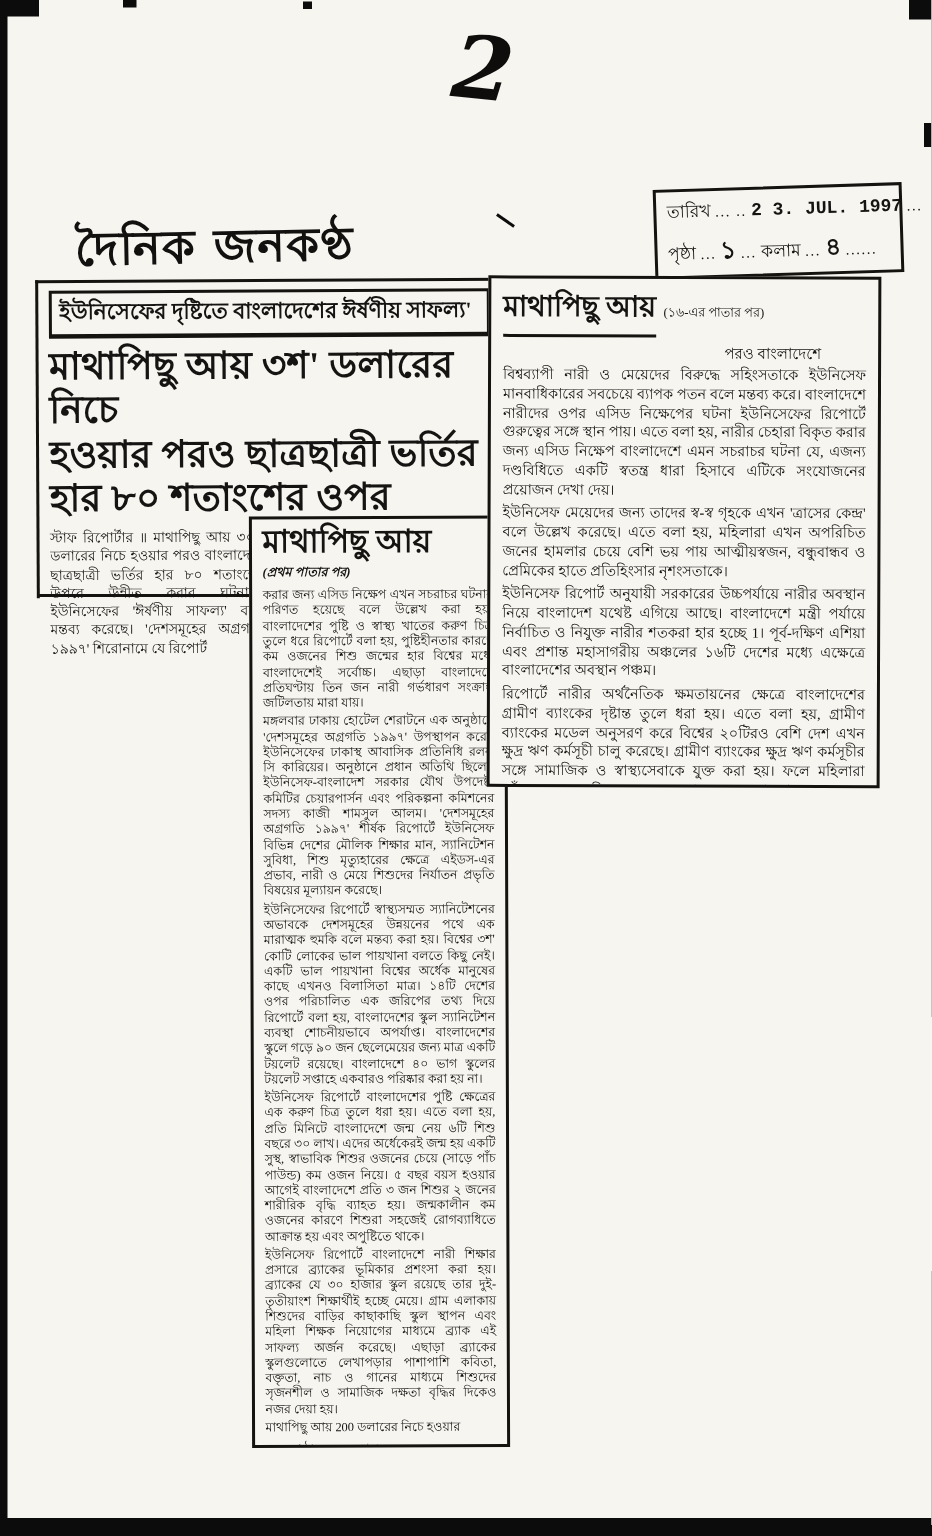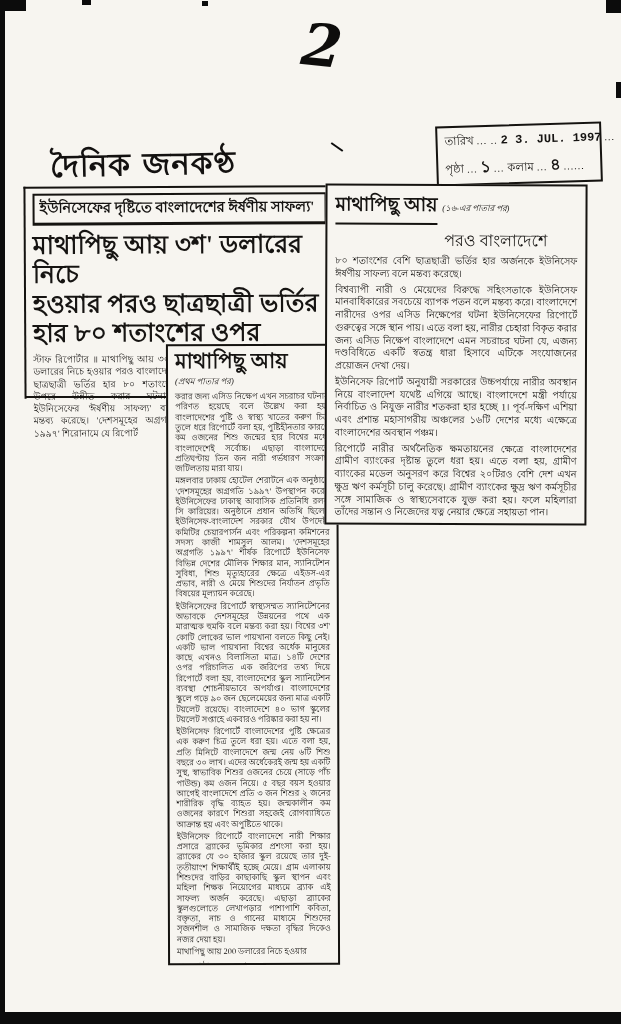--- a/index.html
+++ b/index.html
@@ -53,33 +53,33 @@
   .lead-cols > div { flex:1; }
   .body-text { font-size:9.3px; line-height:1.32; text-align:justify; }
   .jump { font-style:italic; font-size:8.8px; text-align:center; margin-top:1px; }
   
   .mid-box {
     position:absolute; left:167px; top:344px; width:172px; height:621px;
     border:2px solid #151310; transform:rotate(-0.2deg);
     padding:4px 7px; background:#f7f5f0; overflow:hidden;
   }
   .mid-title { font-weight:bold; font-size:21px; line-height:1.1; }
-  .cont-note { font-style:italic; font-size:8.5px; margin:2px 0 3px; }
+  .cont-note { font-style:italic; font-size:8.5px; margin:2px 0 3px;font-weight:bold; }
   .mid-box p { font-size:8.3px; line-height:1.24; text-align:justify; margin-bottom:2px; }
   .mid-box .jump { text-align:left; }
   
   .right-box {
     position:absolute; left:325px; top:184px; width:262px; height:341px;
     border:2px solid #151310; transform:rotate(0.2deg);
     padding:4px 8px; background:#f7f5f0; overflow:hidden;
   }
   .right-head { display:flex; align-items:baseline; gap:5px; margin-bottom:3px; }
   .right-title { font-weight:bold; font-size:19px; border-bottom:2px solid #151310; padding-bottom:1px; }
-  .cont-note-inline { font-style:italic; font-size:8.5px; }
-  .lead-in { font-size:16px; text-align:right; padding-right:30px; }
+  .cont-note-inline { font-size:8.5px; }
+  .lead-in { font-size:10px; text-align:right; padding-right:30px; }
   .right-box p { font-size:9.6px; line-height:1.33; text-align:justify; margin-bottom:3px; }
 </style>
 </head>
 <body>
 
 <div class="scan">
 
   <div class="edge-left"></div>
   <div class="edge-bottom"></div>
   <div class="mark" style="left:0;top:0;width:26px;height:11px;"></div>
@@ -146,19 +146,19 @@
     <p>মাথাপিছু আয় 200 ডলারের নিচে হওয়ার</p>
     <div class="jump">(১৫ পৃষ্ঠা ৫ কঃ দেখুন)</div>
   </div>
 
   <div class="right-box">
     <div class="right-head">
       <span class="right-title">মাথাপিছু আয়</span>
       <span class="cont-note-inline">(১৬-এর পাতার পর)</span>
     </div>
     <div class="lead-in">পরও বাংলাদেশে</div>
-    <p>৮০ শতাংশের বেশি ছাত্রছাত্রী ভর্তির হার অর্জনকে ইউনিসেফ ঈর্ষণীয় সাফল্য বলে মন্তব্য করেছে।</p>
     <p>বিশ্বব্যাপী নারী ও মেয়েদের বিরুদ্ধে সহিংসতাকে ইউনিসেফ মানবাধিকারের সবচেয়ে ব্যাপক পতন বলে মন্তব্য করে। বাংলাদেশে নারীদের ওপর এসিড নিক্ষেপের ঘটনা ইউনিসেফের রিপোর্টে গুরুত্বের সঙ্গে স্থান পায়। এতে বলা হয়, নারীর চেহারা বিকৃত করার জন্য এসিড নিক্ষেপ বাংলাদেশে এমন সচরাচর ঘটনা যে, এজন্য দণ্ডবিধিতে একটি স্বতন্ত্র ধারা হিসাবে এটিকে সংযোজনের প্রয়োজন দেখা দেয়।</p>
+    <p>ইউনিসেফ মেয়েদের জন্য তাদের স্ব-স্ব গৃহকে এখন 'ত্রাসের কেন্দ্র' বলে উল্লেখ করেছে। এতে বলা হয়, মহিলারা এখন অপরিচিত জনের হামলার চেয়ে বেশি ভয় পায় আত্মীয়স্বজন, বন্ধুবান্ধব ও প্রেমিকের হাতে প্রতিহিংসার নৃশংসতাকে।</p>
     <p>ইউনিসেফ রিপোর্ট অনুযায়ী সরকারের উচ্চপর্যায়ে নারীর অবস্থান নিয়ে বাংলাদেশ যথেষ্ট এগিয়ে আছে। বাংলাদেশে মন্ত্রী পর্যায়ে নির্বাচিত ও নিযুক্ত নারীর শতকরা হার হচ্ছে 1। পূর্ব-দক্ষিণ এশিয়া এবং প্রশান্ত মহাসাগরীয় অঞ্চলের ১৬টি দেশের মধ্যে এক্ষেত্রে বাংলাদেশের অবস্থান পঞ্চম।</p>
     <p>রিপোর্টে নারীর অর্থনৈতিক ক্ষমতায়নের ক্ষেত্রে বাংলাদেশের গ্রামীণ ব্যাংকের দৃষ্টান্ত তুলে ধরা হয়। এতে বলা হয়, গ্রামীণ ব্যাংকের মডেল অনুসরণ করে বিশ্বের ২০টিরও বেশি দেশ এখন ক্ষুদ্র ঋণ কর্মসূচী চালু করেছে। গ্রামীণ ব্যাংকের ক্ষুদ্র ঋণ কর্মসূচীর সঙ্গে সামাজিক ও স্বাস্থ্যসেবাকে যুক্ত করা হয়। ফলে মহিলারা তাঁদের সন্তান ও নিজেদের যত্ন নেয়ার ক্ষেত্রে সহায়তা পান।</p>
   </div>
 
 </div>
 
 </body></html>

